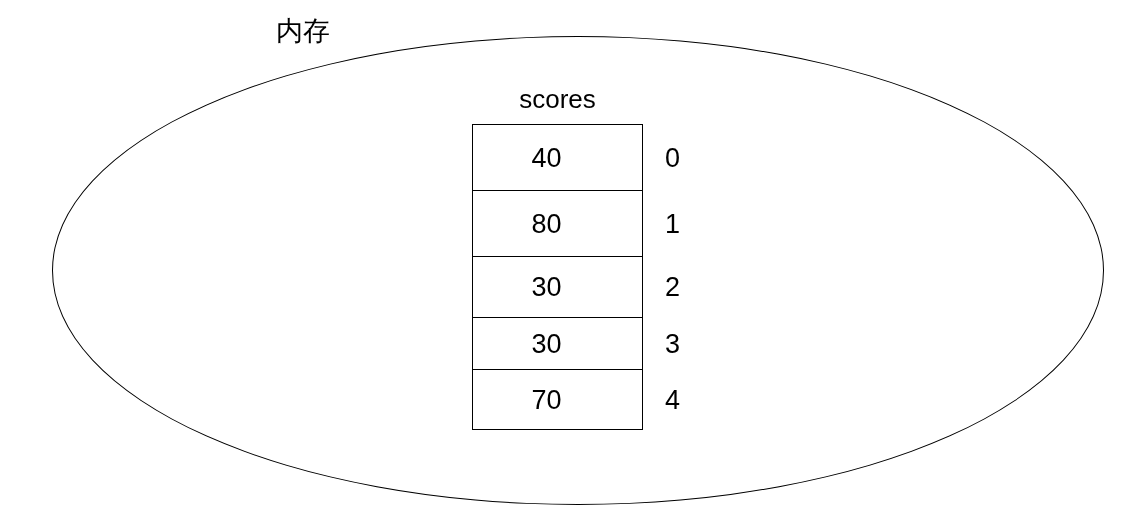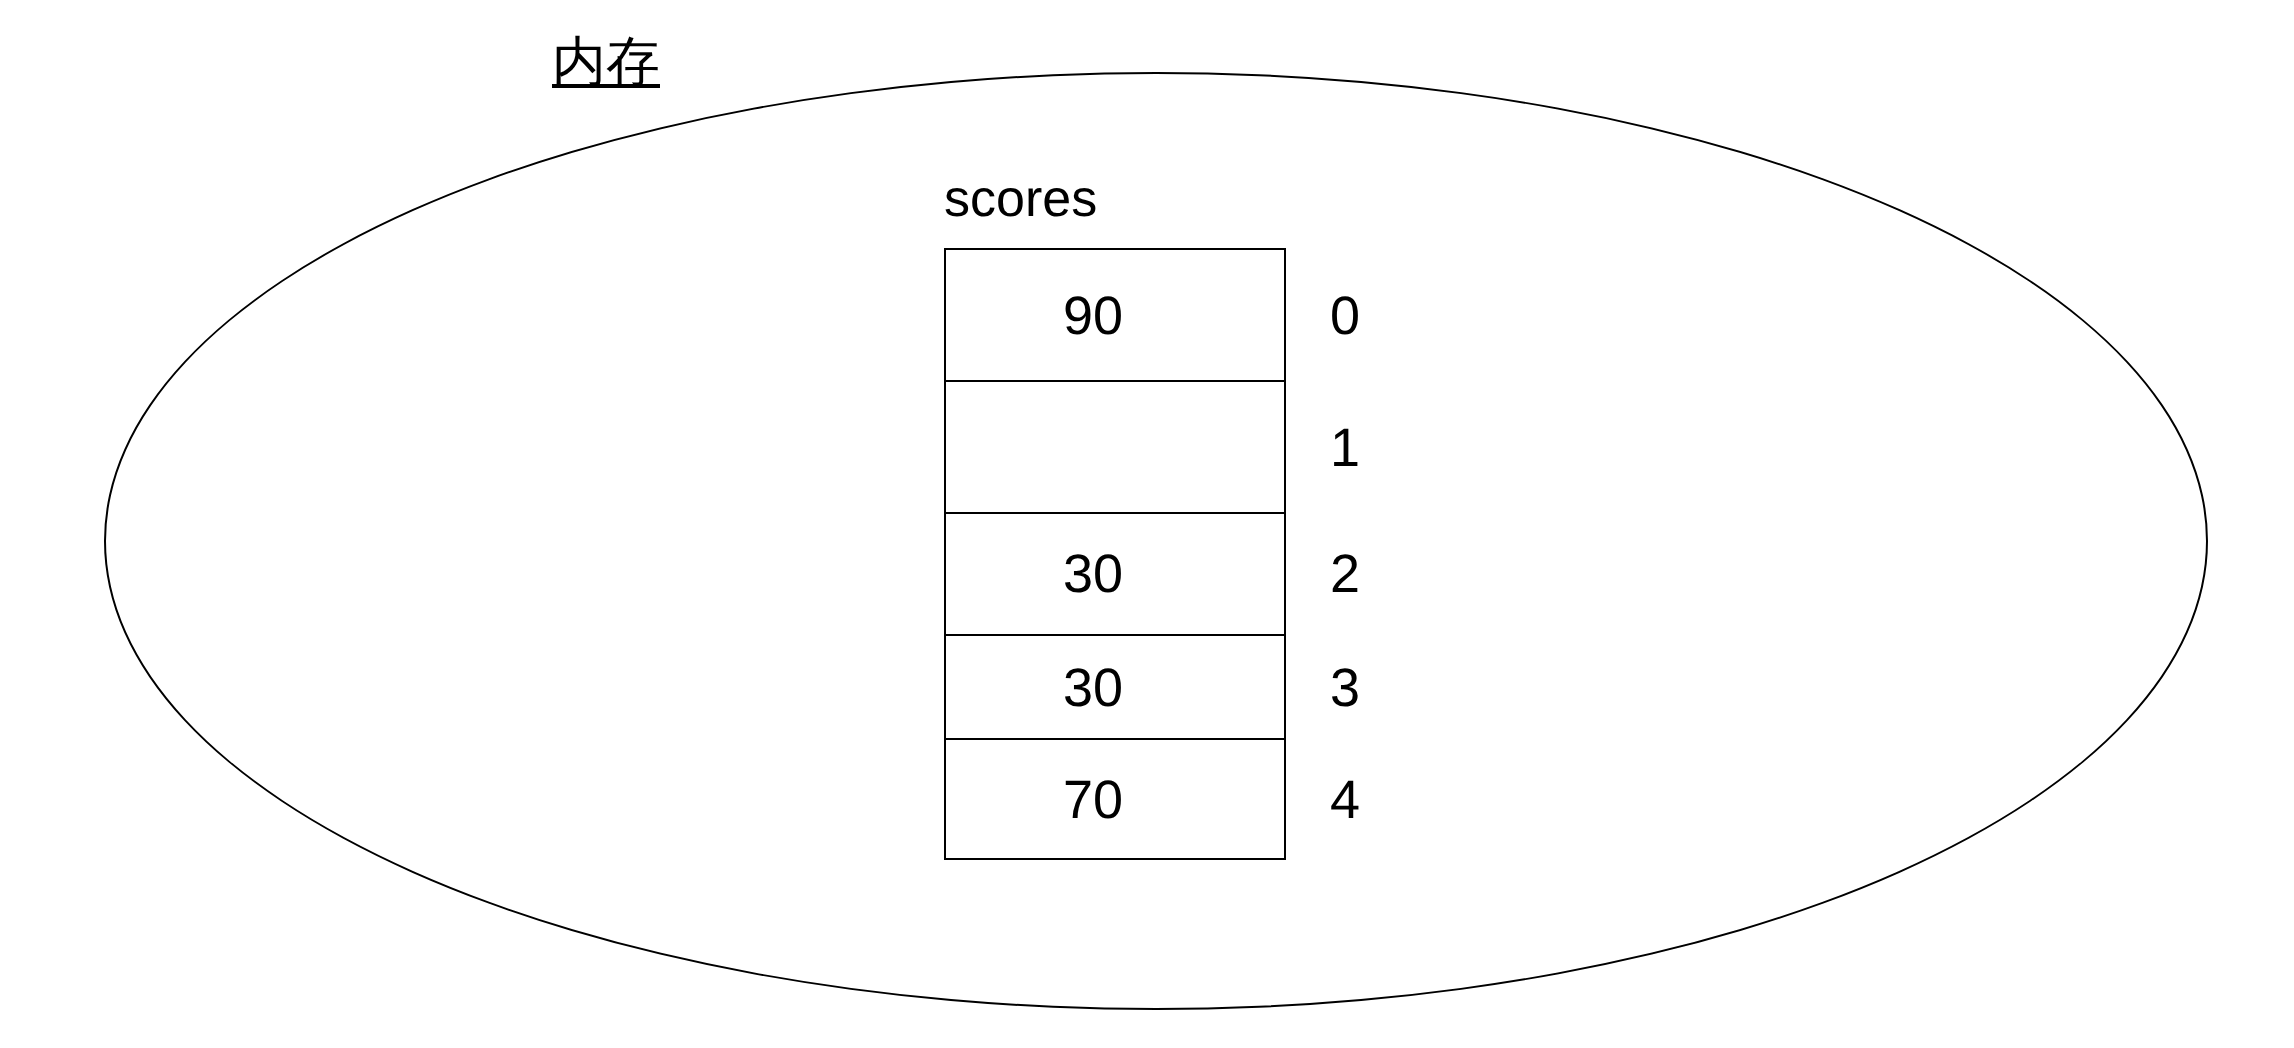--- a/index.html
+++ b/index.html
@@ -31,27 +31,27 @@
     background: transparent;
   }
   #memory-label {
     position: absolute;
     left: 276px;
     top: 14px;
     font-size: 27px;
     line-height: 34px;
     white-space: nowrap;
     color: #000000;
-    text-decoration: underline;
   }
   #array-name {
     position: absolute;
     left: 472px;
     top: 84px;
     width: 171px;
+    text-align: center;
     font-size: 26px;
     line-height: 30px;
     color: #000000;
   }
   #array-table {
     position: absolute;
     left: 472px;
     top: 124px;
     width: 171px;
     border: 1px solid #000000;
@@ -101,25 +101,26 @@
 
   <div id="memory-ellipse"></div>
 
   <div id="memory-label">内存</div>
 
   <div id="array-name">scores</div>
 
   <div id="array-table">
 
     <div class="array-cell">
-      <span class="cell-value">90</span>
+      <span class="cell-value">40</span>
       <span class="cell-index">0</span>
     </div>
 
     <div class="array-cell">
+      <span class="cell-value">80</span>
       <span class="cell-index">1</span>
     </div>
 
     <div class="array-cell">
       <span class="cell-value">30</span>
       <span class="cell-index">2</span>
     </div>
 
     <div class="array-cell">
       <span class="cell-value">30</span>

